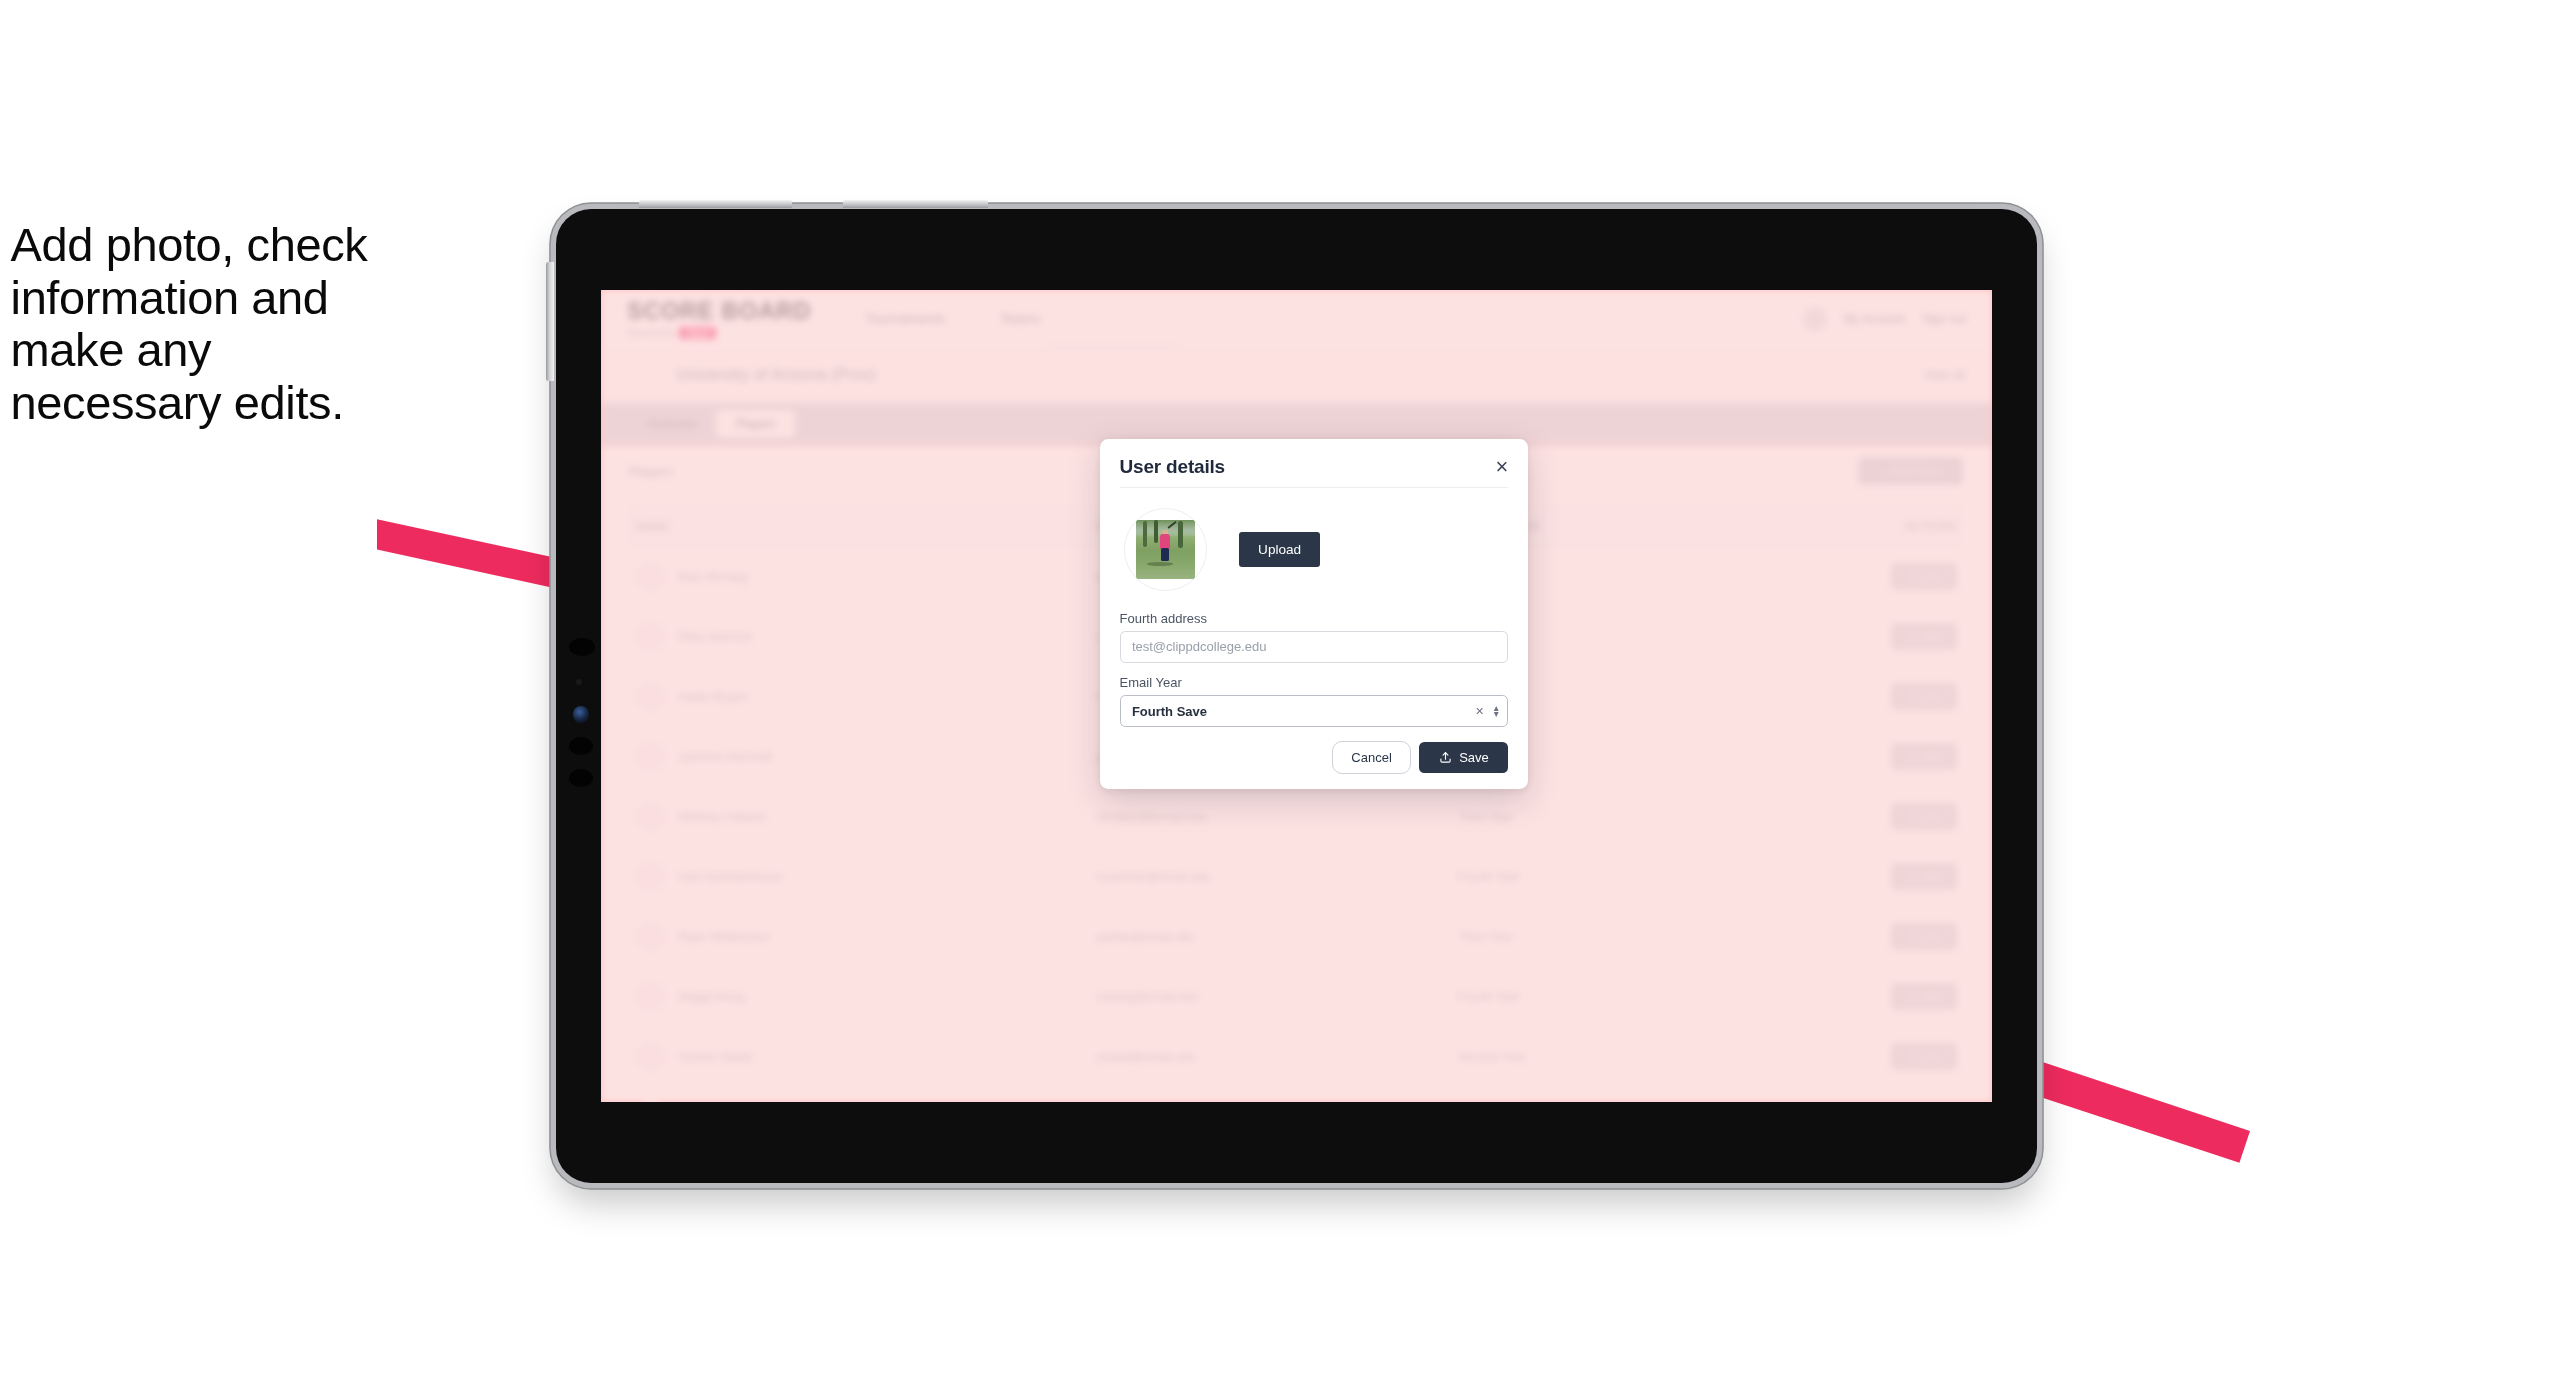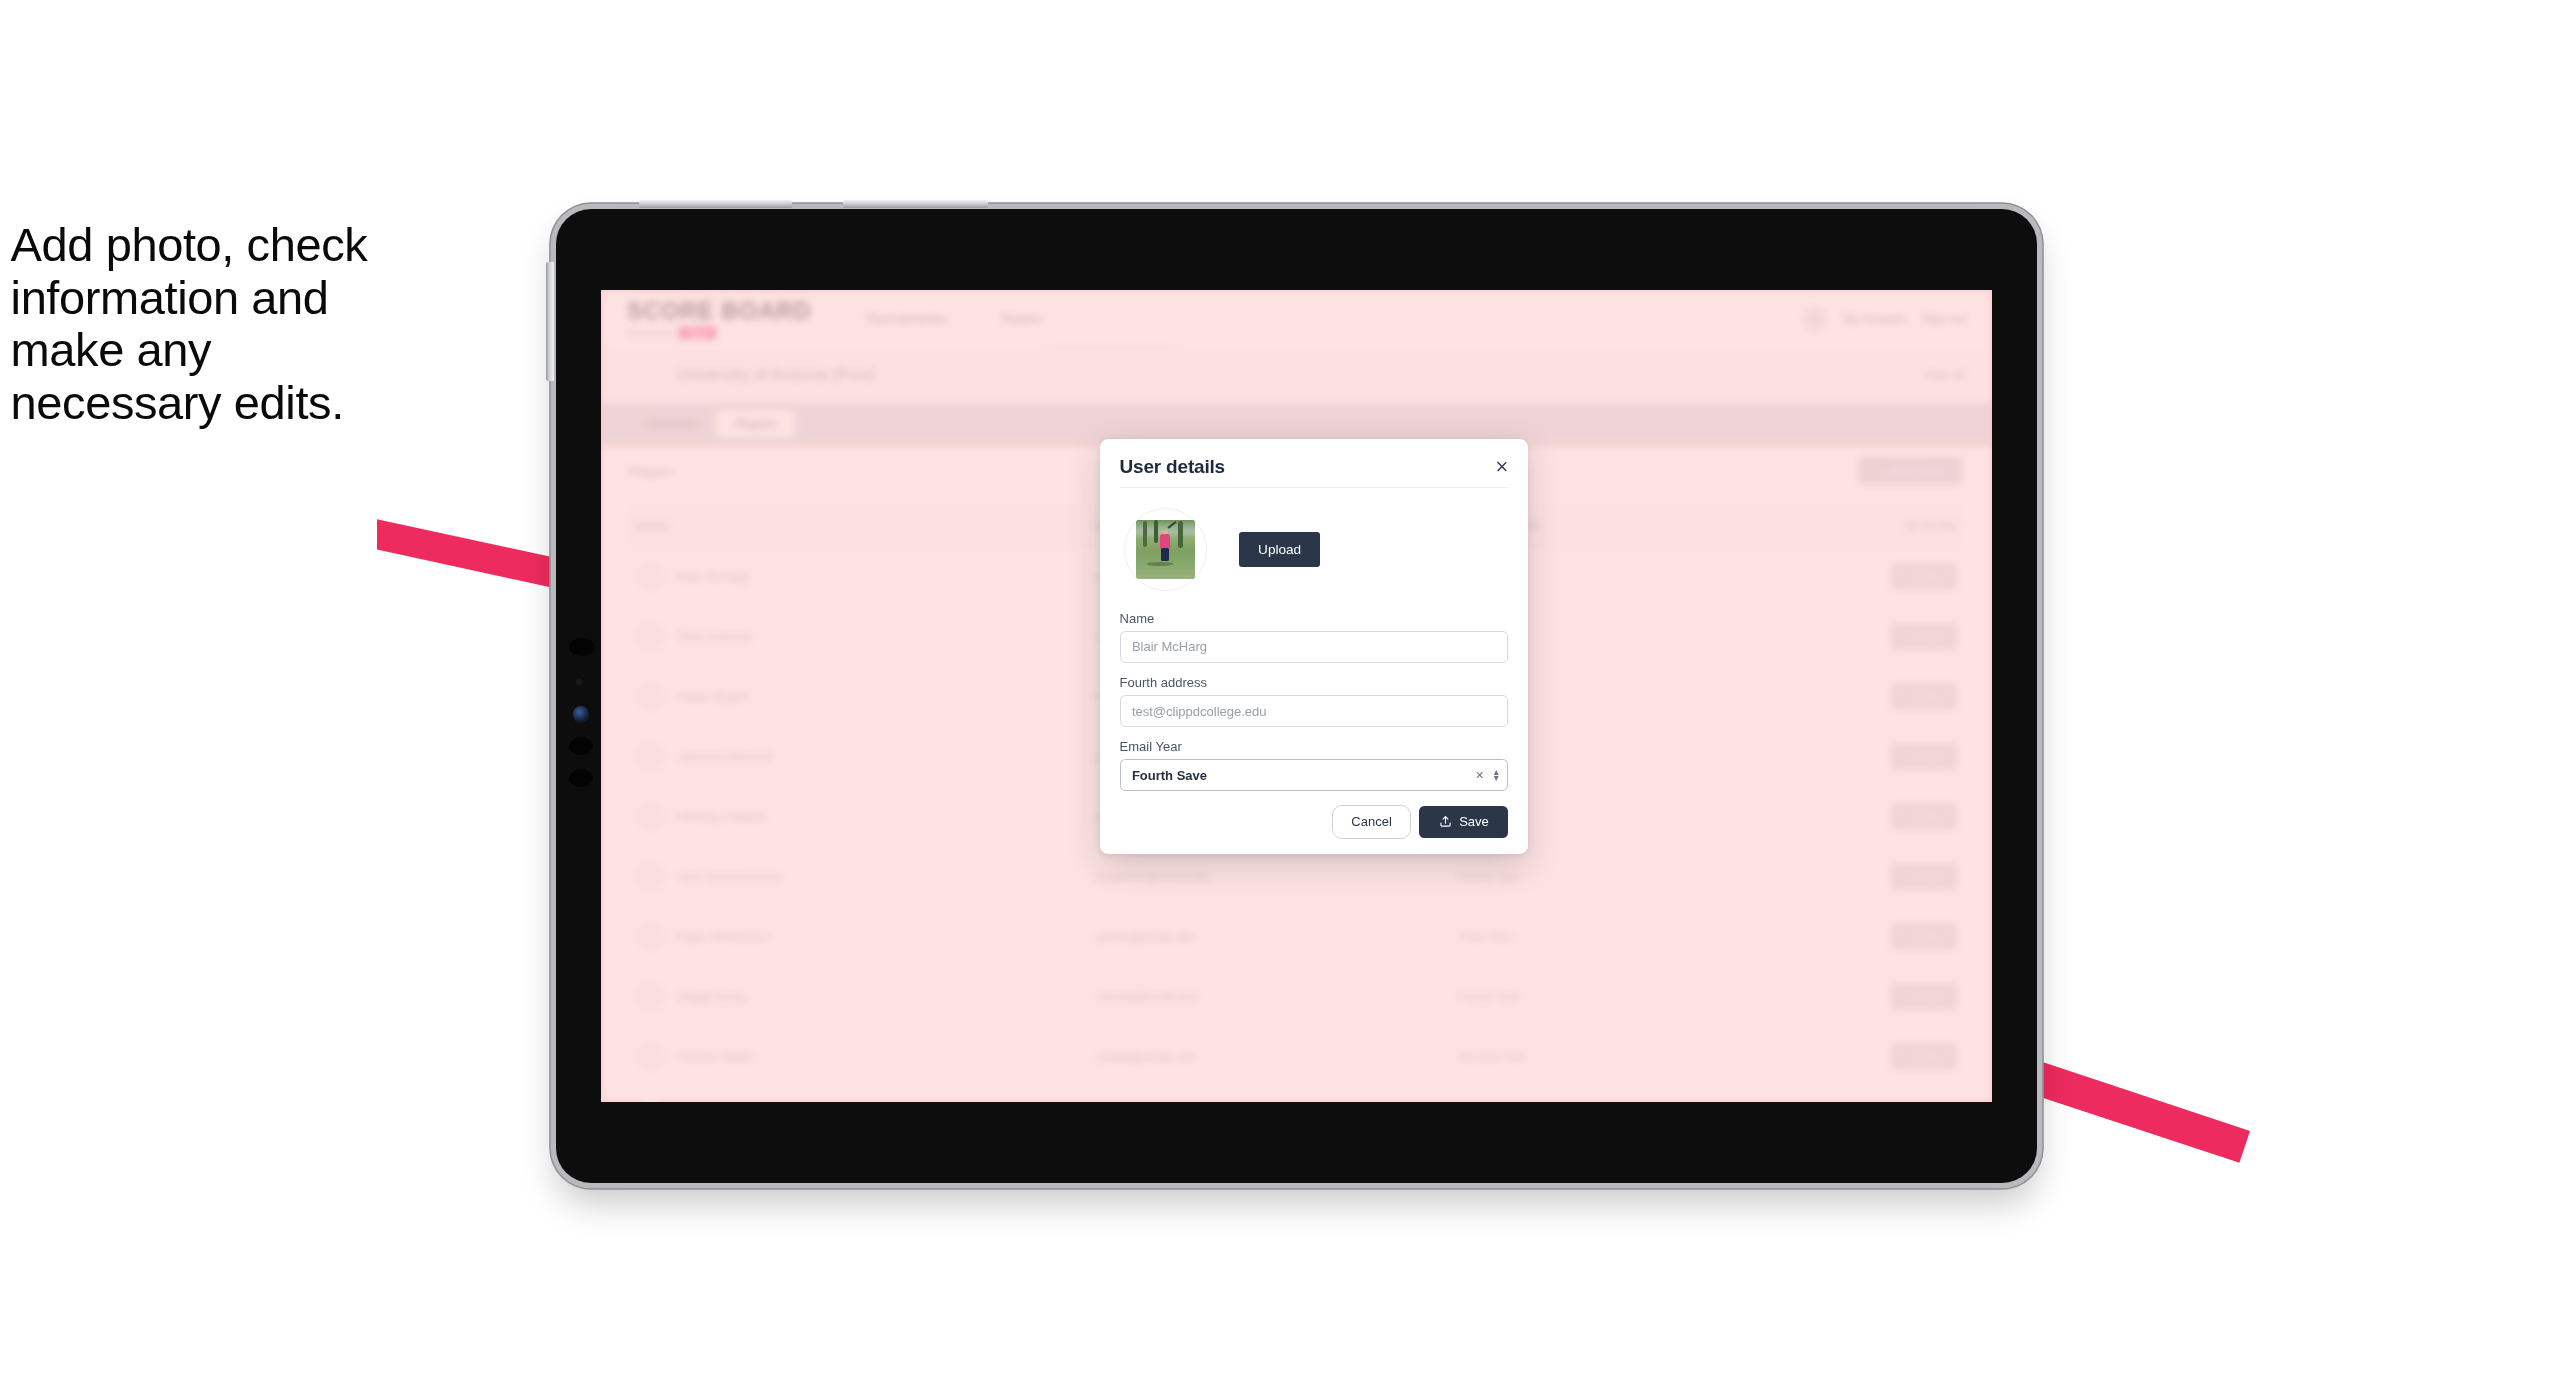--- a/index.html
+++ b/index.html
@@ -518,24 +518,20 @@
               <div class="golfer-club"></div>
               <div class="golfer-head"></div>
               <div class="golfer-torso"></div>
               <div class="golfer-legs"></div>
               <div class="ground-shadow"></div>
             </div>
           </div>
           <button id="upload-button">Upload</button>
         </div>
 
-        <div class="field-group">
-          <label class="field-label">Name</label>
-          <input class="field-input" type="text" placeholder="Blair McHarg" style="">
-        </div>
 
 
         <div class="field-group">
           <label class="field-label">Fourth address</label>
           <input class="field-input" type="text" placeholder="test@clippdcollege.edu" style="">
         </div>
 
         <div class="field-group">
           <label class="field-label">Email Year</label>
           <div id="school-year-select-wrap">

